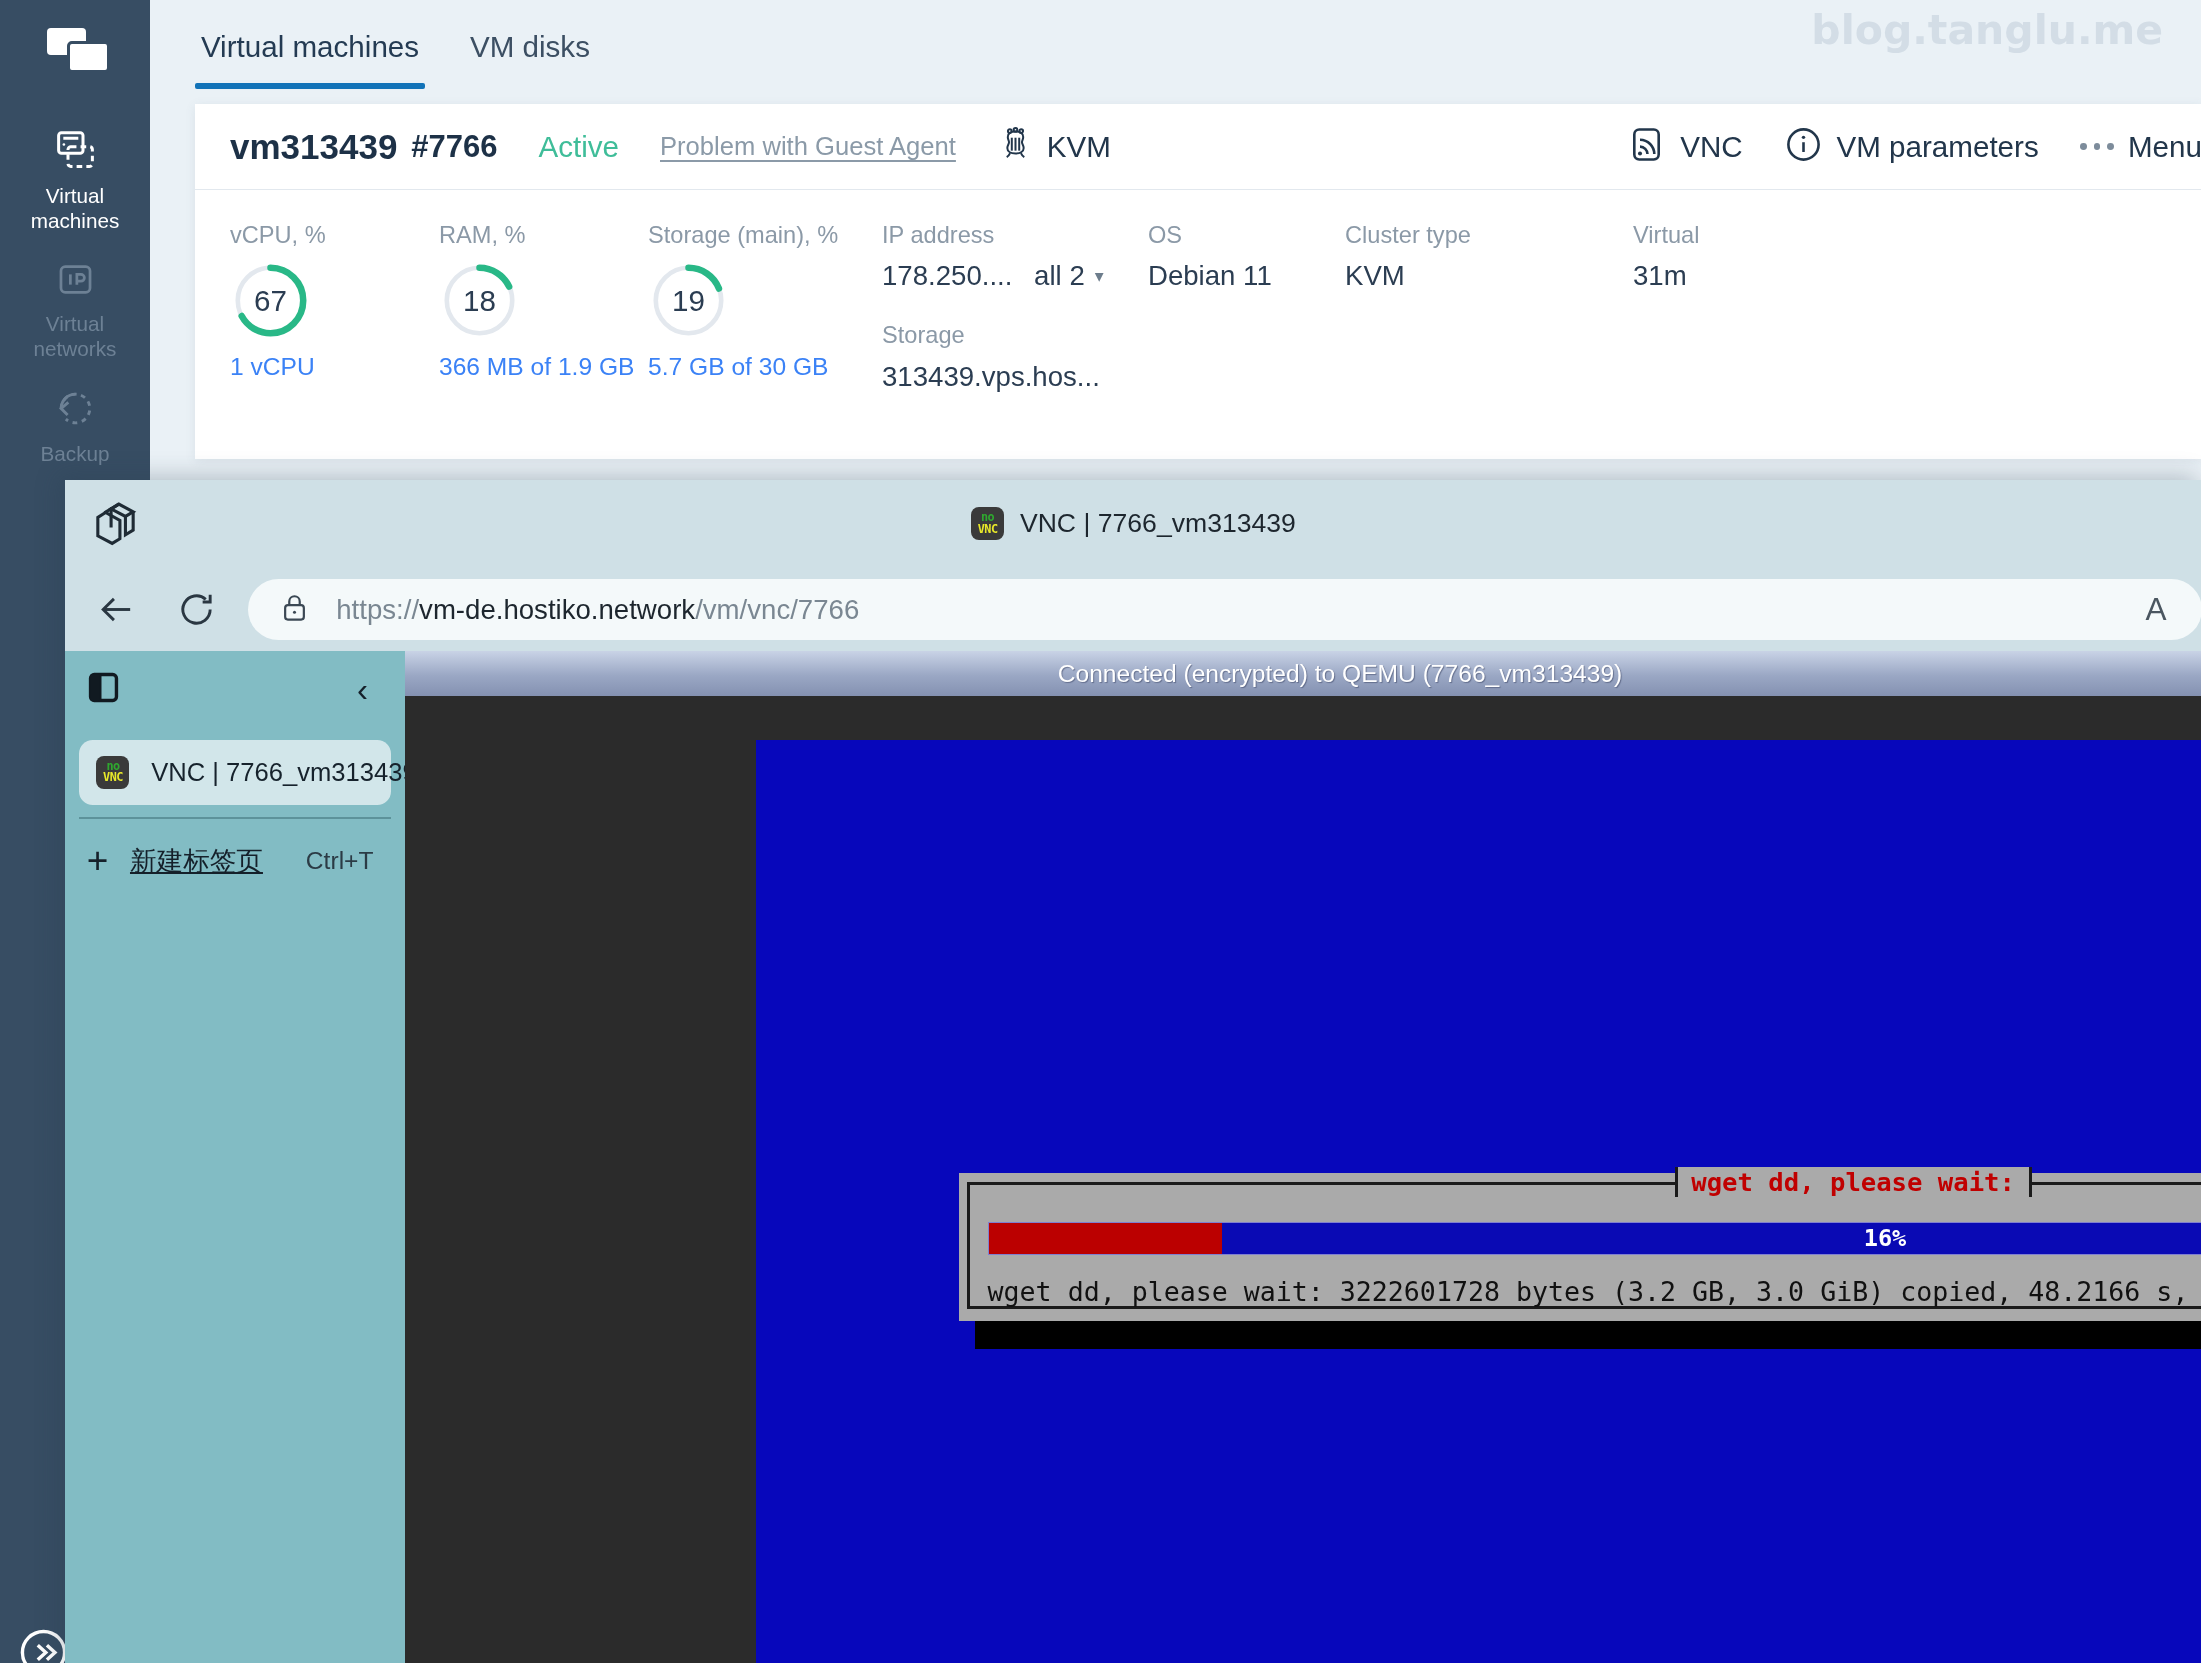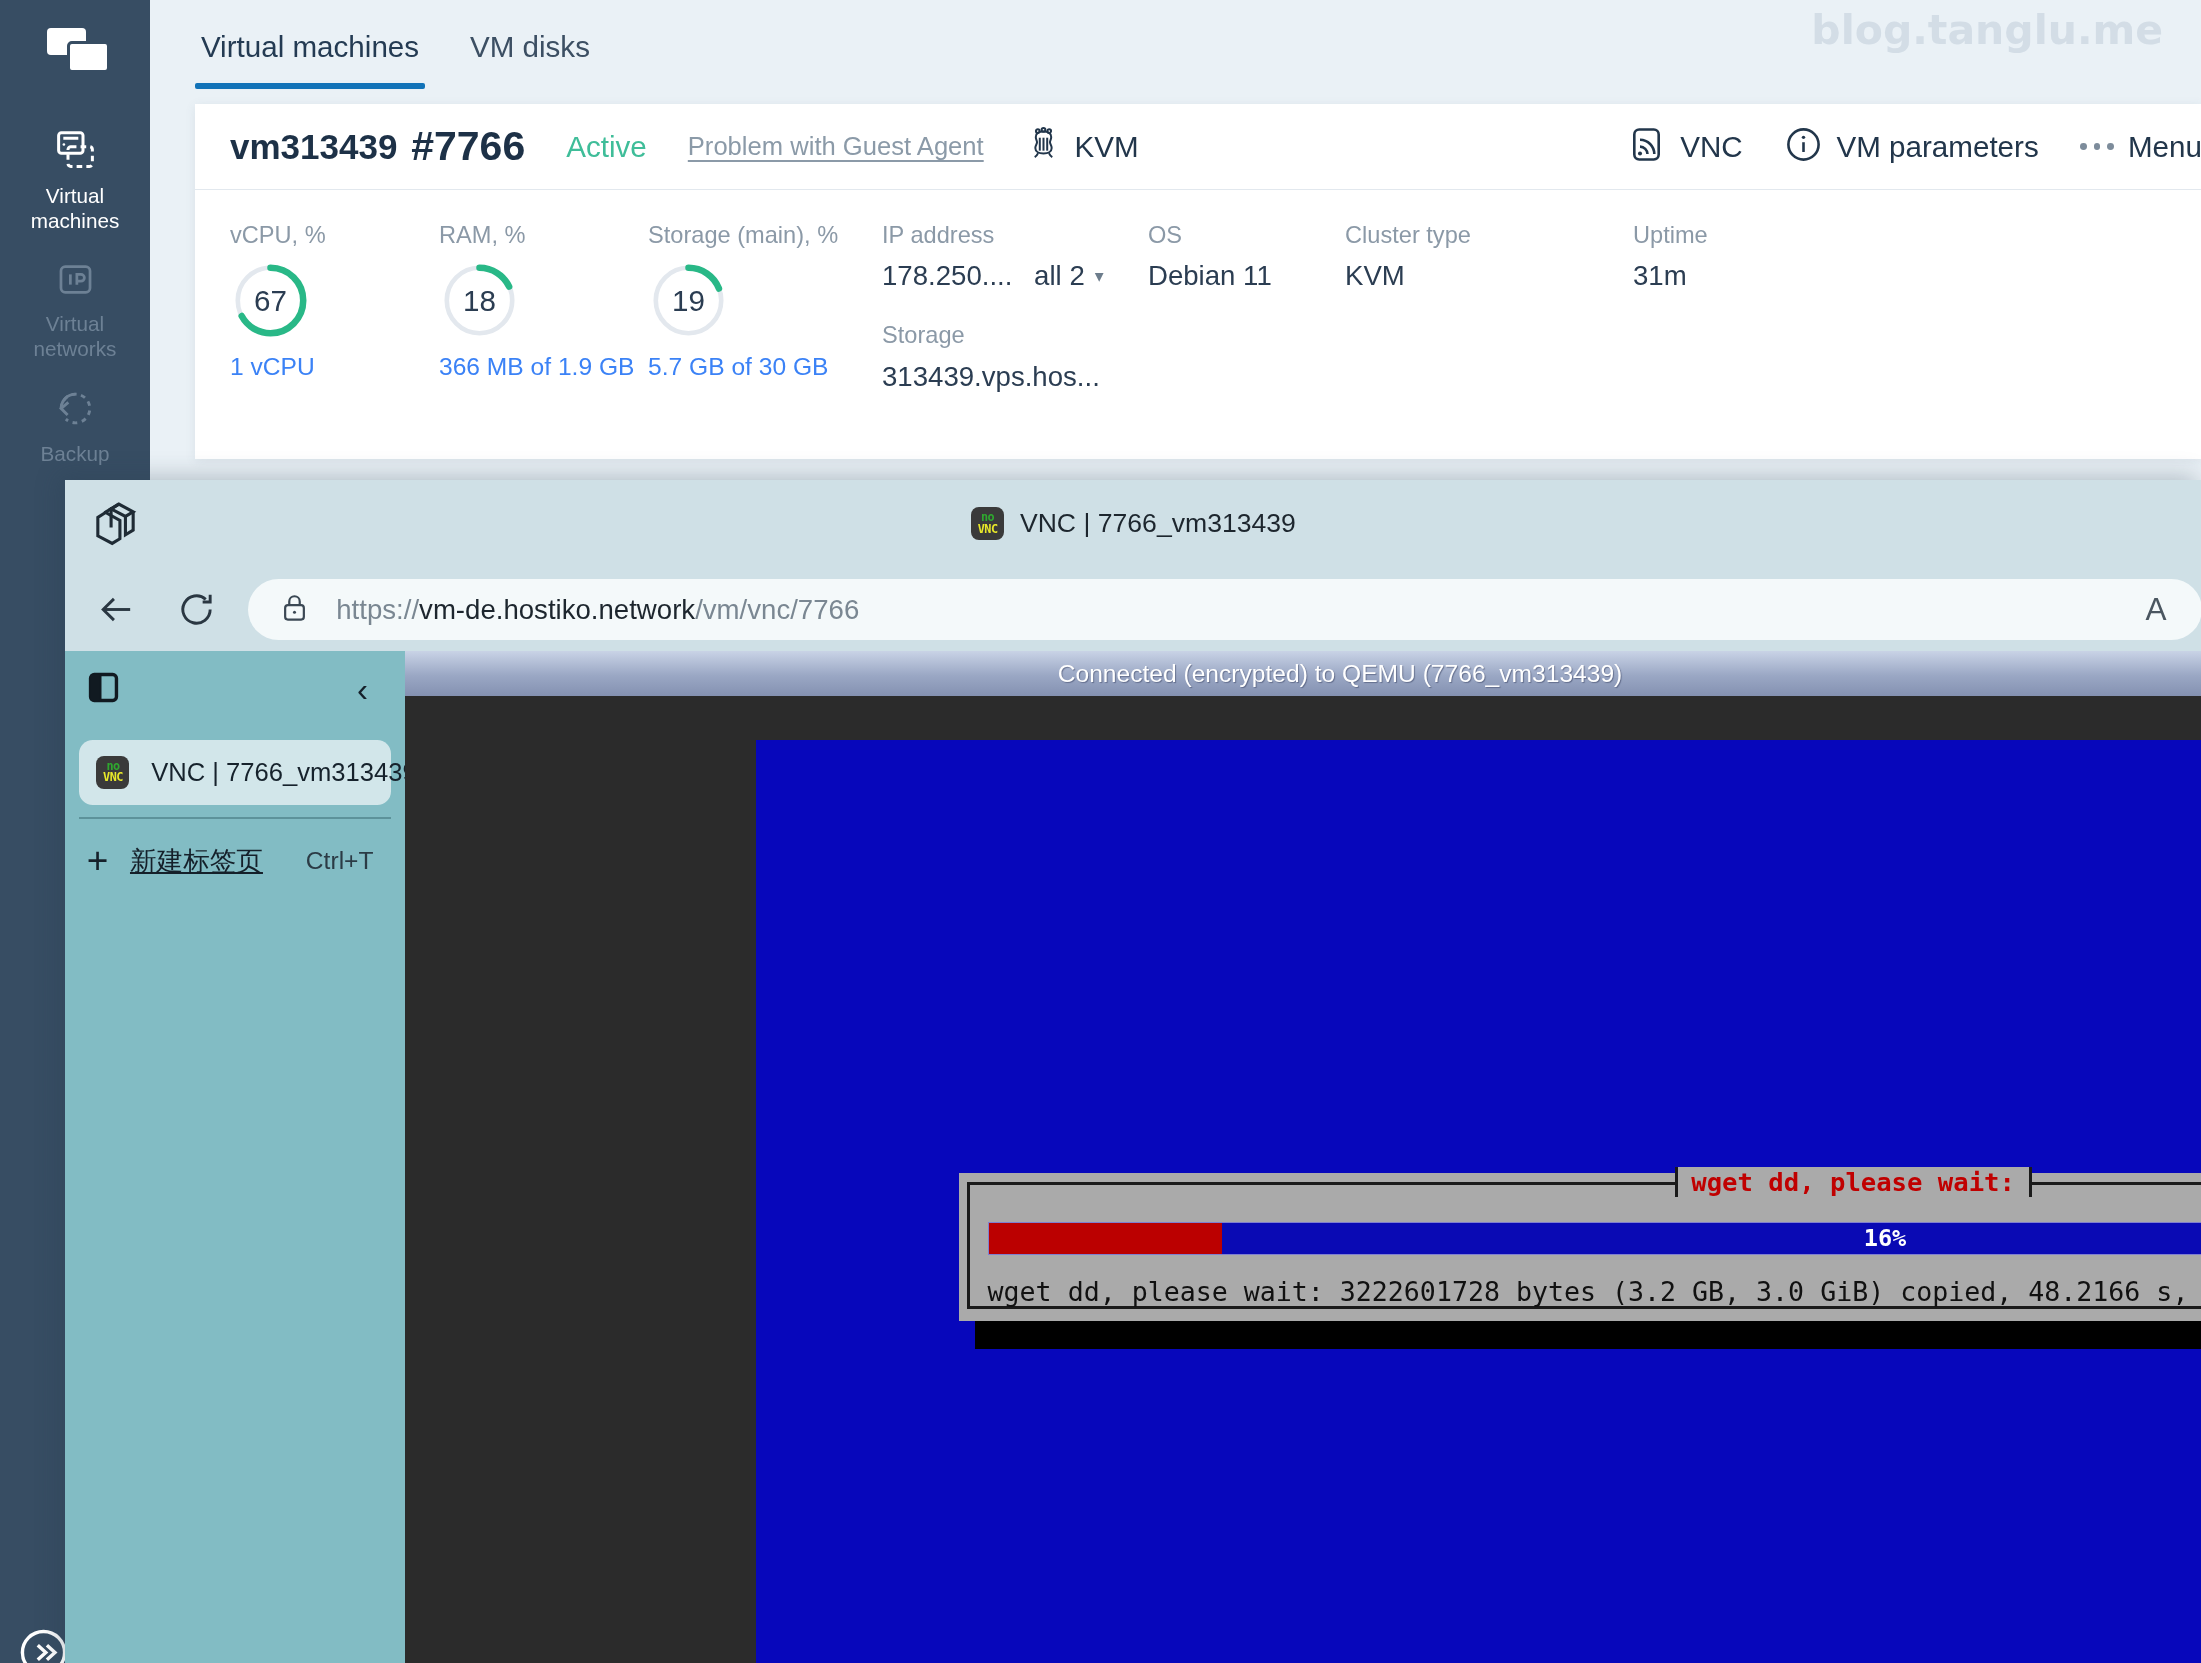--- a/index.html
+++ b/index.html
@@ -78,21 +78,21 @@
   .card {
     position: absolute; left: 45px; top: 104px; right: 0; height: 355px;
     background: #ffffff;
     box-shadow: 0 2px 9.9px rgba(80,100,120,.10);
   }
   .card-head {
     height: 85px; display: flex; align-items: center;
     padding: 0 0 0 35px; gap: 0;
   }
   .vm-name { font-size: 35px; font-weight: 700; color: #1d3147; }
-  .vm-id { font-size: 41px; font-weight: 700; color: #1d3147; margin-left: 13.8px; }
+  .vm-id { font-size: 31px; font-weight: 700; color: #1d3147; margin-left: 13.8px; }
   .vm-status { font-size: 29.6px; color: #3fbd99; margin-left: 41px; }
   .vm-warn {
     font-size: 25.6px; color: #8b9aa8; margin-left: 41px;
     text-decoration: underline; text-underline-offset: 4.9px;
   }
   .vm-kvm { display: flex; align-items: center; gap: 12.8px; margin-left: 41px; }
   .vm-kvm-label { font-size: 29.6px; color: #22364b; }
   .head-right {
     margin-left: auto; display: flex; align-items: center; gap: 0;
     padding-right: 0;
@@ -441,21 +441,21 @@
               <div class="fact-label">OS</div>
               <div class="fact-value">Debian 11</div>
             </div>
 
             <div class="fact-col" style="width:288px">
               <div class="fact-label">Cluster type</div>
               <div class="fact-value">KVM</div>
             </div>
 
             <div class="fact-col">
-              <div class="fact-label">Uptime</div>
+              <div class="fact-label">Virtual</div>
               <div class="fact-value">31m</div>
             </div>
           </div>
         </div>
       </div>
     </div>
   </div>
 
   <div class="browser">
 

